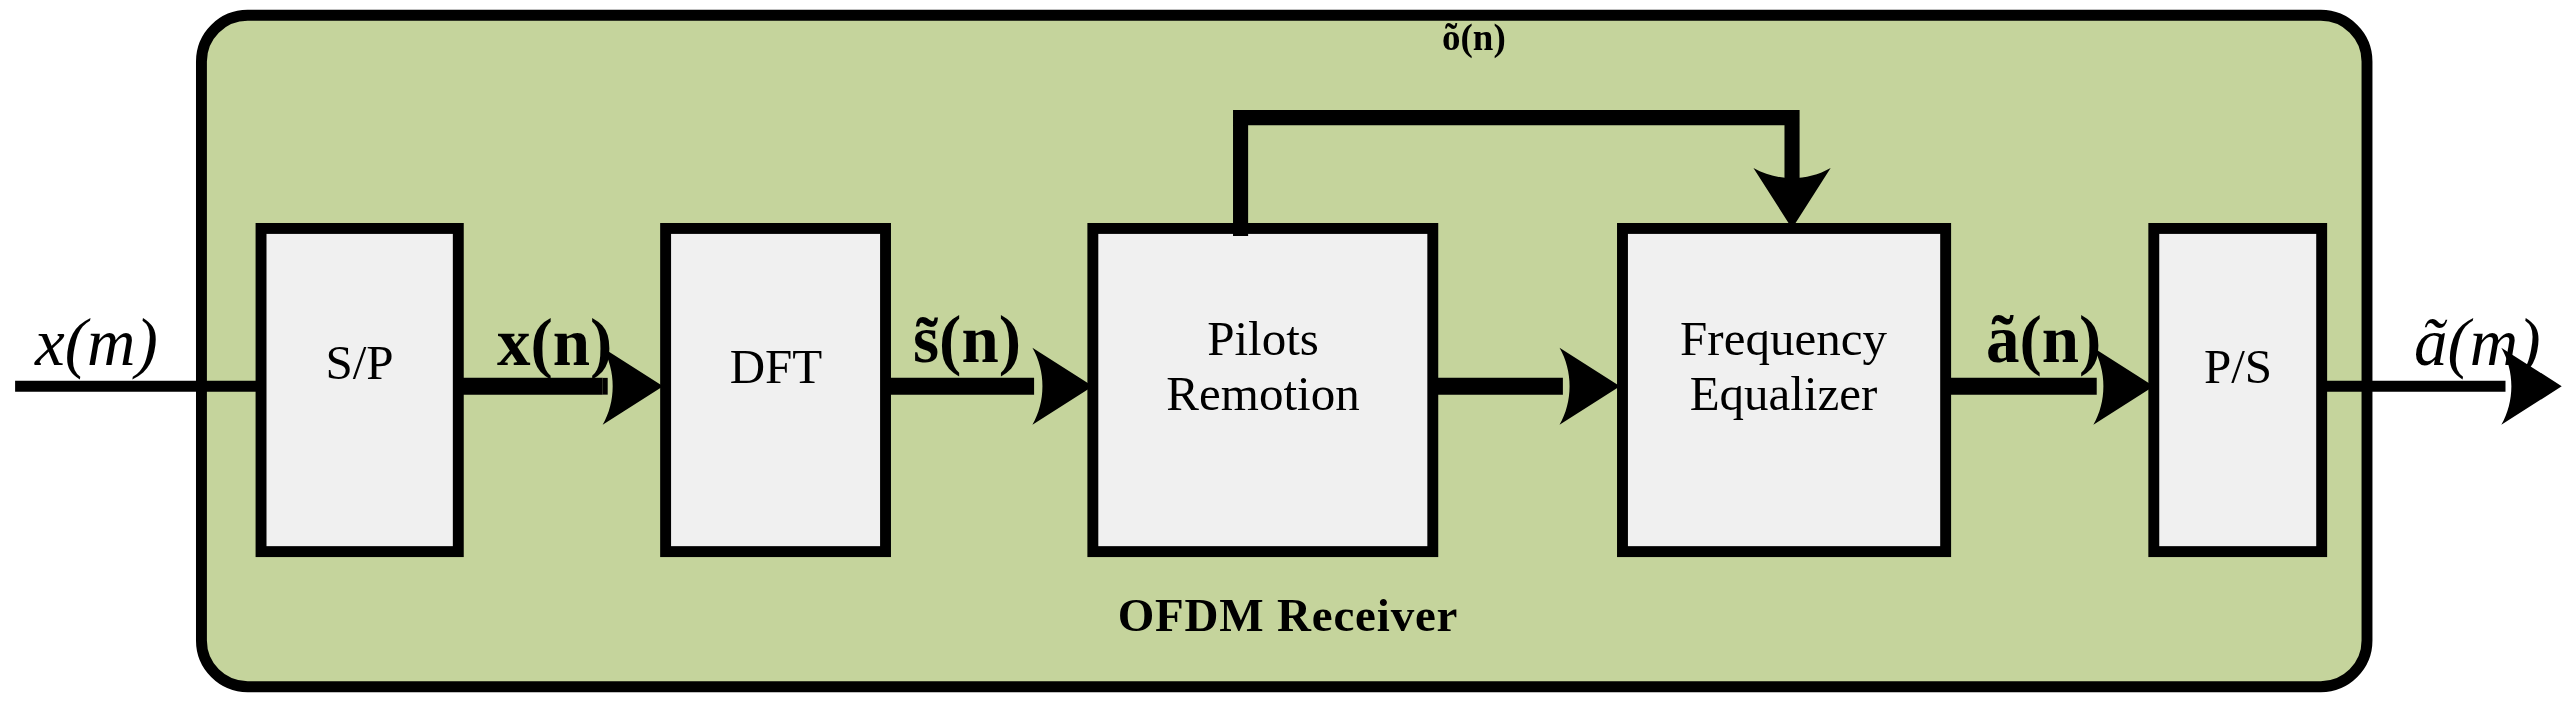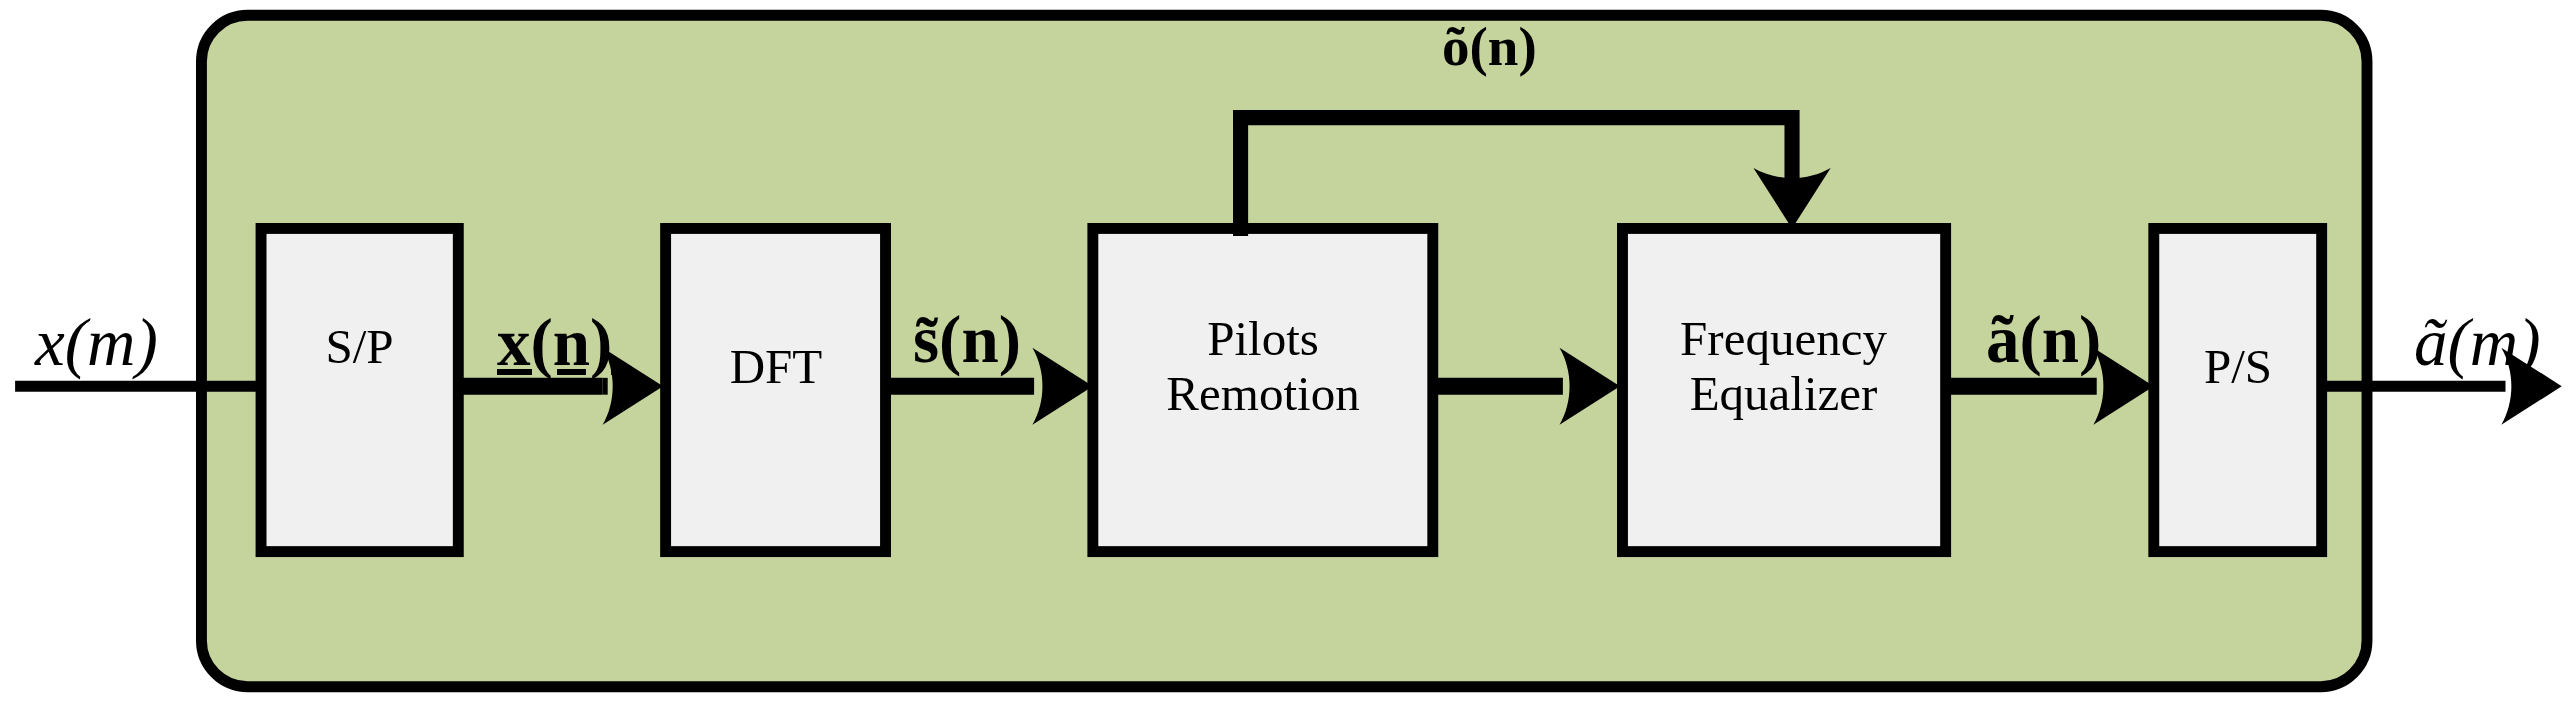--- a/index.html
+++ b/index.html
@@ -76,21 +76,21 @@
 
     <rect x="2566" y="272" width="200" height="385" fill="#f0f0f0" stroke="#000000" stroke-width="13"></rect>
 
     <g>
       <line x1="2766" y1="460" x2="2985" y2="460" stroke="#000" stroke-width="13"></line>
       <use href="#ah-r" x="3052" y="460"></use>
     </g>
 
   </svg>
 
-  <div class="blocklbl" style="left:261px;top:320px;width:197px;">
+  <div class="blocklbl" style="left:261px;top:336px;width:197px;">
     <span>S/P</span>
   </div>
 
   <div class="blocklbl" style="left:666px;top:340px;width:220px;">
     <span>DFT</span>
   </div>
 
   <div class="blocklbl" style="left:1093px;top:312px;width:340px;">
     <div>Pilots</div>
     <div>Remotion</div>
@@ -102,35 +102,38 @@
   </div>
 
   <div class="blocklbl" style="left:2154px;top:340px;width:168px;">
     <span>P/S</span>
   </div>
 
   <div class="lbl sig" style="left:35px;top:309px;">
     <i>x(m)</i>
   </div>
 
-  <div class="lbl sig" style="left:497px;top:309px;text-decoration:underline;">
+  <div class="lbl sig" style="left:497px;top:309px;">
     <b>x(n)</b>
   </div>
 
   <div class="lbl sig" style="left:913px;top:306px;">
     <b>s̃(n)</b>
   </div>
 
-  <div class="lbl sig" style="left:1442px;top:18.5px;font-size:55px;">
+  <div class="lbl sig" style="left:1442px;top:18.5px;font-size:37px;">
     <b>õ(n)</b>
   </div>
 
   <div class="lbl sig" style="left:1986px;top:306px;">
     <b>ã(n)</b>
   </div>
 
   <div class="lbl sig" style="left:2414px;top:309px;font-family:Liberation Serif, serif;">
     <i>ã(m)</i>
   </div>
 
+  <div class="caption" style="left:0;top:588px;width:2576px;text-align:center;">
+    <span>OFDM Receiver</span>
+  </div>
 
 </div>
 
 
 </body></html>

